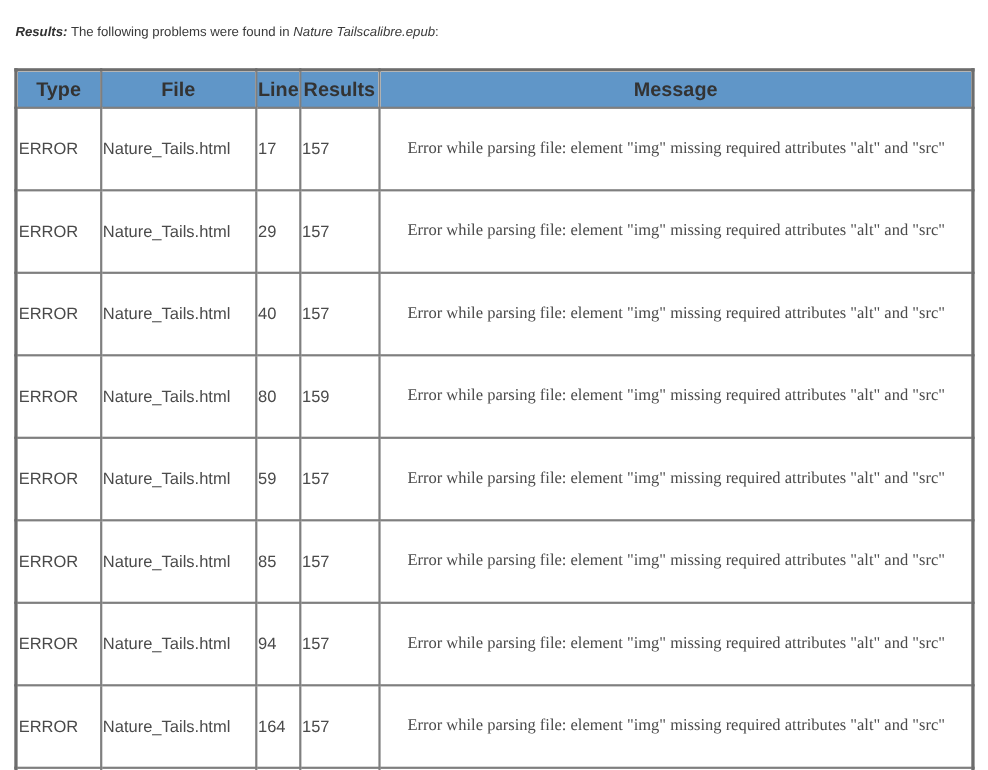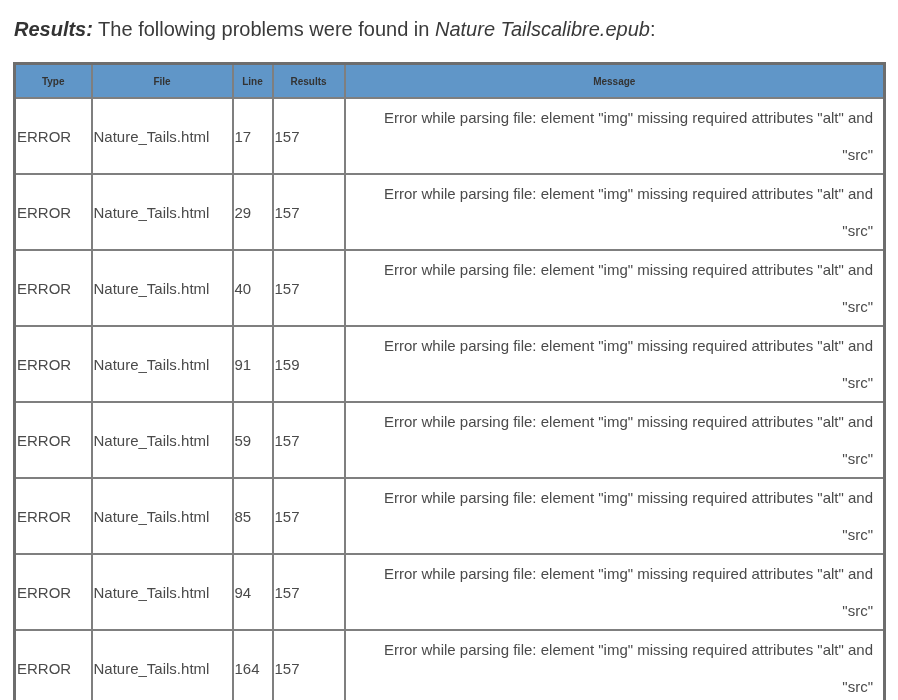--- a/index.html
+++ b/index.html
@@ -9,21 +9,21 @@
     height: 700px;
     overflow: hidden;
     background: #ffffff;
   }
   .page {
     padding: 12px 12px 0 13px;
     font-family: "Liberation Sans", sans-serif;
   }
   .heading {
     margin: 4px 0 20px 1px;
-    font-size: 20px;
+    font-size: 12px;
     line-height: 26px;
     color: #3a3a3a;
   }
   .h-label {
     font-weight: bold;
     font-style: italic;
     color: #333333;
   }
   .h-file {
     font-style: italic;
@@ -35,39 +35,40 @@
     border: 3px solid var(--outer-border, #6d6d6d);
   }
   table.results th,
   table.results td {
     border: 2px solid var(--cell-border, #7f7f7f);
     overflow: hidden;
   }
   table.results th {
     background: var(--header-bg, #6096c8);
     height: 30px;
-    font-size: 10px;
+    font-size: 18px;
     font-weight: bold;
     color: var(--header-text, #333333);
     text-align: center;
     vertical-align: middle;
   }
   table.results td {
     height: 71px;
     font-size: 15px;
     color: var(--body-text, #4a4a4a);
     background: #ffffff;
     vertical-align: middle;
   }
   td.c { text-align: left; }
   td.msg {
-    text-align: right;
-    line-height: 37px;
+    text-align: center;
+    line-height: 25px;
     padding: 0 10px 0 3px;
     text-indent: 8px;
+    font-family: Liberation Serif, serif;
   }
   col.w-type { width: 77px; }
   col.w-file { width: 141px; }
   col.w-line { width: 40px; }
   col.w-pos  { width: 72px; }
 </style>
 </head>
 <body>
 
 <div class="page">
@@ -113,21 +114,21 @@
       <tr>
         <td class="c">ERROR</td>
         <td class="c">Nature_Tails.html</td>
         <td class="c">40</td>
         <td class="c">157</td>
         <td class="msg">Error while parsing file: element "img" missing required attributes "alt" and "src"</td>
       </tr>
       <tr>
         <td class="c">ERROR</td>
         <td class="c">Nature_Tails.html</td>
-        <td class="c">91</td>
+        <td class="c">80</td>
         <td class="c">159</td>
         <td class="msg">Error while parsing file: element "img" missing required attributes "alt" and "src"</td>
       </tr>
       <tr>
         <td class="c">ERROR</td>
         <td class="c">Nature_Tails.html</td>
         <td class="c">59</td>
         <td class="c">157</td>
         <td class="msg">Error while parsing file: element "img" missing required attributes "alt" and "src"</td>
       </tr>

